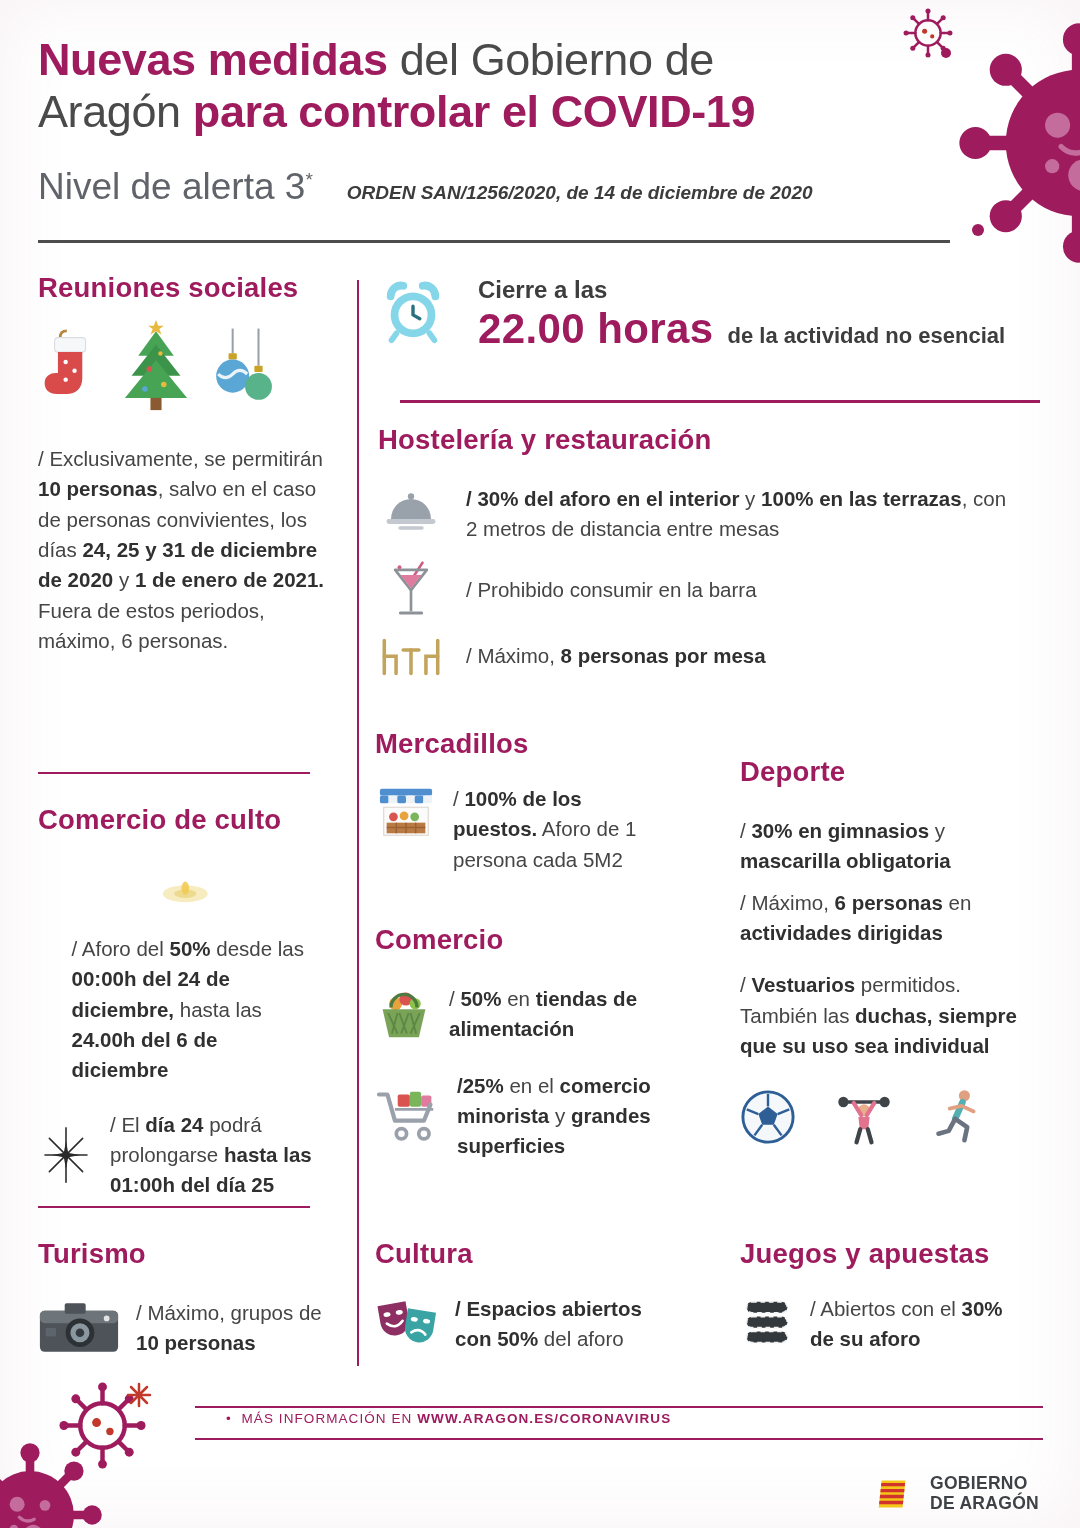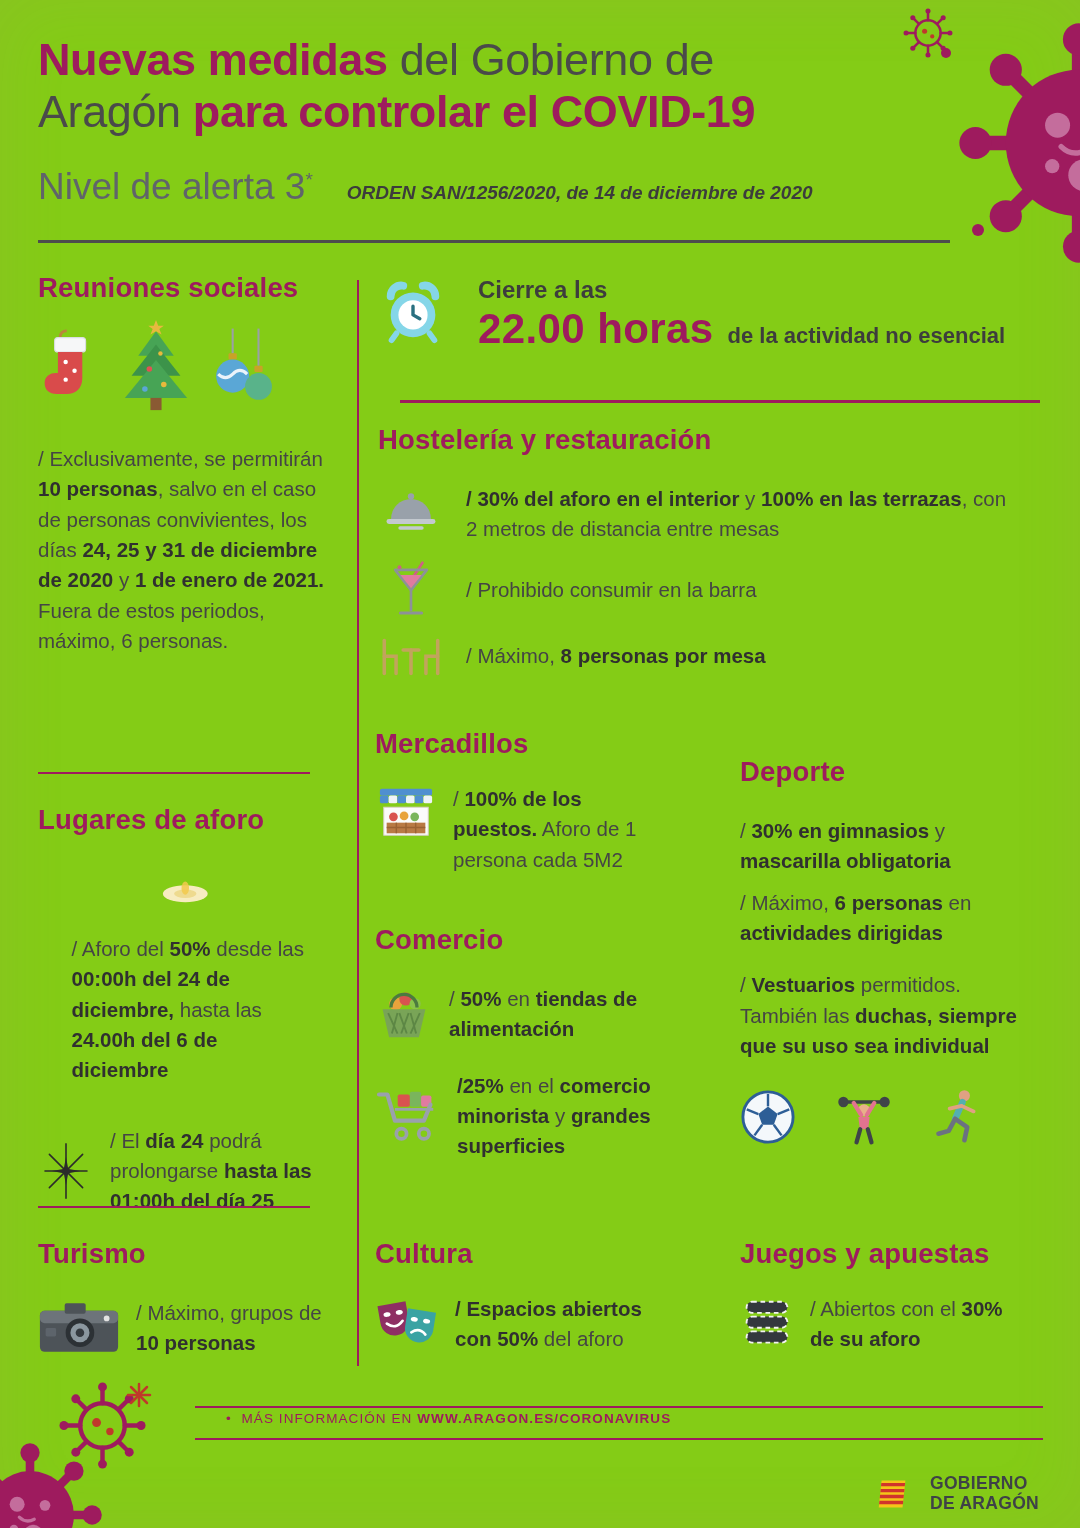--- a/index.html
+++ b/index.html
@@ -1,19 +1,19 @@
 <!DOCTYPE html>
 <html lang="es"><head>
 <meta charset="utf-8">
 <title>Nuevas medidas COVID-19 Aragón</title>
 <style>
   :root { --accent:#9e1b5e; --dark:#454545; }
   * { margin:0; padding:0; box-sizing:border-box; }
   body { background:#e9e2e4; font-family:"Liberation Sans", sans-serif; }
-  .page { position:relative; width:1080px; height:1528px; margin:0 auto; background:#84cc16;
+  .page { position:relative; width:1080px; height:1528px; margin:0 auto; background:#ffffff;
           overflow:hidden; box-shadow: inset 0 0 70px rgba(190,120,150,.10); }
 
   
   .title { position:absolute; left:38px; top:34px; width:840px; font-size:45px; line-height:1.16;
            font-weight:400; color:#4a4a4a; letter-spacing:-0.4px; }
   .title .accent { color:var(--accent); font-weight:700; }
   .alert-row { position:absolute; left:38px; top:166px; display:flex; align-items:baseline; gap:34px; }
   .alert { font-size:37px; color:#60646a; }
   .alert sup { font-size:19px; color:#60646a; }
   .order { font-size:19px; font-style:italic; font-weight:600; color:#3c3c3c; }
@@ -225,32 +225,32 @@
           <rect x="41" y="36" width="8" height="6" rx="1" fill="#c9a227"></rect>
           <circle cx="45" cy="56" r="13" fill="#59b38a"></circle>
         </svg>
       </span>
     </div>
     <p class="body-text" style="margin-top:26px;">/ Exclusivamente, se permitirán <b>10 personas</b>, salvo en el caso de personas convivientes, los días <b>24, 25 y 31 de diciembre de 2020</b> y <b>1 de enero de 2021.</b> Fuera de estos periodos, máximo, 6 personas.</p>
   </section>
   <div class="rule" style="left:38px; top:772px; width:272px; height:2px;"></div>
 
   <section class="sec" style="left:38px; top:804px; width:302px;">
-    <h2 class="sec-title">Lugares de aforo</h2>
+    <h2 class="sec-title">Comercio de culto</h2>
     <div class="row center" style="margin-top:26px;flex-direction:column;">
       <span class="icn">
         <svg viewBox="0 0 60 60" width="56" height="56">
           <ellipse cx="26" cy="34" rx="24" ry="9" fill="#f7ecc0"></ellipse>
           <ellipse cx="26" cy="34" rx="12" ry="4.5" fill="#eeda8f"></ellipse>
           <ellipse cx="26" cy="28" rx="4" ry="7" fill="#f2c94c" opacity="0.85"></ellipse>
         </svg>
       </span>
       <p class="body-text" style="width:235px;">/ Aforo del <b>50%</b>  desde las <b>00:00h del 24 de diciembre,</b> hasta las <b>24.00h del 6 de diciembre</b></p>
     </div>
-    <div class="row center" style="margin-top:40px;">
+    <div class="row center" style="margin-top:24px;">
       <span class="icn">
         <svg viewBox="0 0 64 64" width="56" height="56">
           <g stroke="#2b2b2b" stroke-width="1.8" stroke-linecap="round">
             <line x1="32" y1="1" x2="32" y2="63"></line>
               <line x1="8" y1="32" x2="56" y2="32"></line>
             <line x1="13" y1="13" x2="51" y2="51"></line>
               <line x1="51" y1="13" x2="13" y2="51"></line>
           </g>
           <polygon points="32,16 35,32 32,48 29,32" fill="#2b2b2b"></polygon>
           <polygon points="16,32 32,35 48,32 32,29" fill="#2b2b2b"></polygon>

